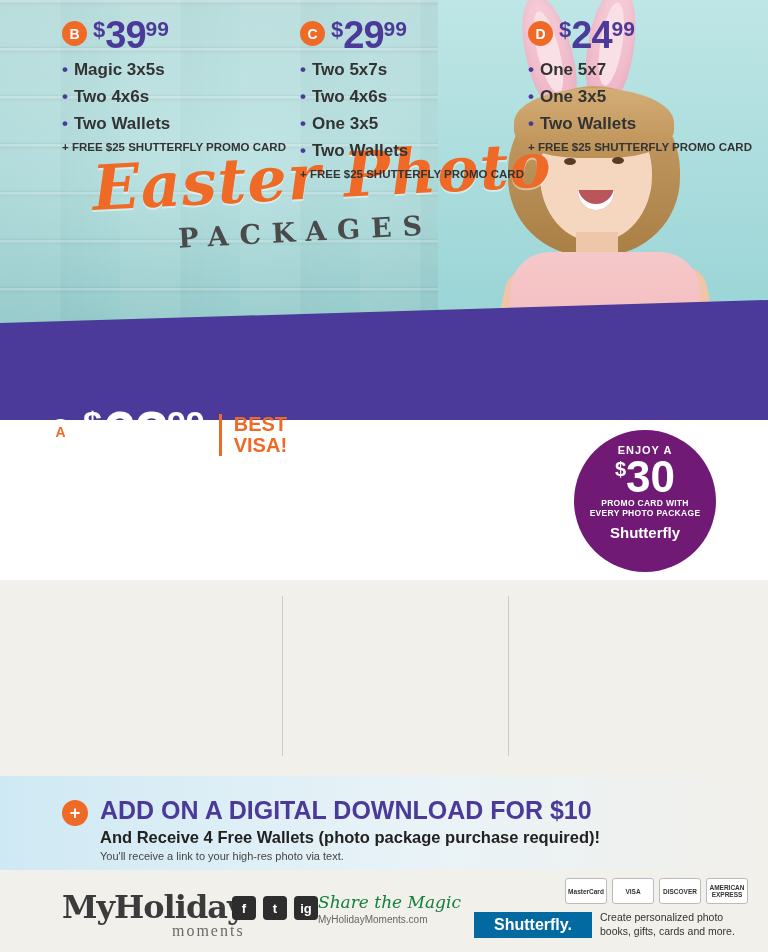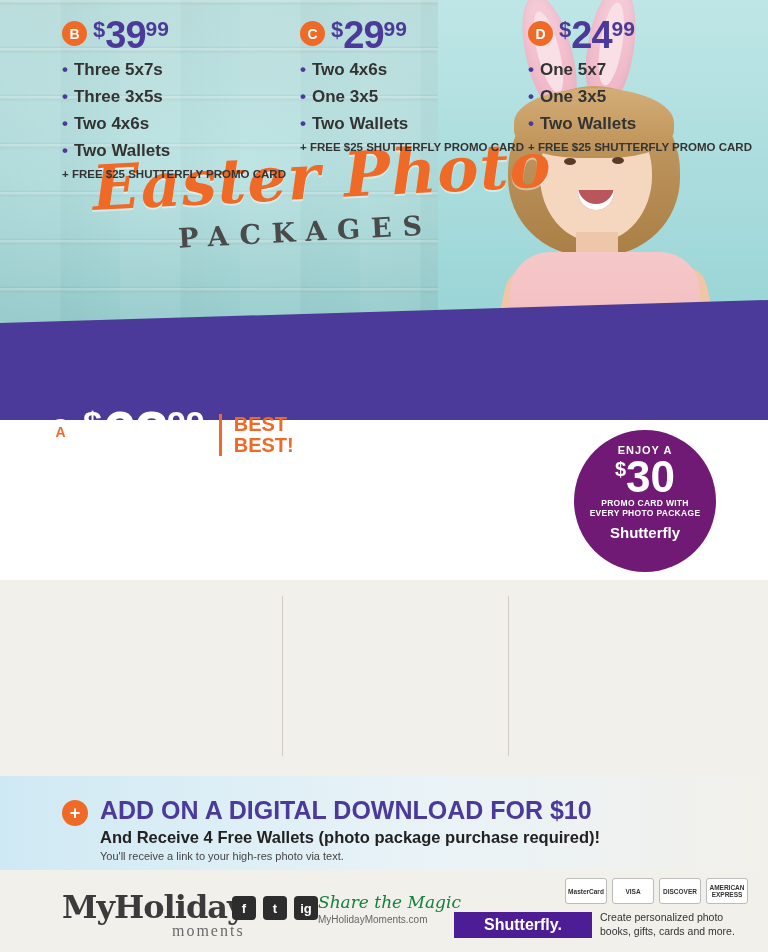--- a/index.html
+++ b/index.html
@@ -162,21 +162,21 @@
   .logo .mom { font-family:Liberation Serif, serif; font-size:16px; color:#6a6a6a; letter-spacing:2px; text-align:right; margin-top:-4px; }
   .socials { position:absolute; left:232px; top:26px; display:flex; gap:7px; }
   .soc { width:24px; height:24px; border-radius:4px; background:#2d2d2d; color:#fff;
     font-size:13px; font-weight:700; display:flex; align-items:center; justify-content:center; }
   .sharemagic { position:absolute; left:318px; top:22px; }
   .sharemagic .s1 { font-family:"DejaVu Serif", serif; font-style:italic; font-size:17px; color:#15803d; }
   .sharemagic .s2 { font-size:10px; color:#666; margin-top:2px; }
   .cards { position:absolute; right:20px; top:8px; display:flex; gap:5px; }
   .card { width:42px; height:26px; border:1px solid #bbb; border-radius:3px; background:#fff;
     font-size:6.5px; font-weight:700; color:#333; display:flex; align-items:center; justify-content:center; text-align:center; }
-  .sf-box { position:absolute; right:176px; top:42px; width:138px; height:26px; background:#4c1d95;
+  .sf-box { position:absolute; right:176px; top:42px; width:118px; height:26px; background:#0369a1;
     color:#fff; font-weight:700; font-size:16px; display:flex; align-items:center; justify-content:center; }
   .sf-text { position:absolute; right:18px; top:40px; width:150px; font-size:10.5px; color:#333; line-height:1.35; }
 </style>
 </head>
 <body>
 
 <div class="hero">
   <div class="planks"></div>
   <div class="hero-vig"></div>
 
@@ -219,21 +219,21 @@
 <div class="pkgA">
   <div style="position:absolute; left:48px; top:22px; display:flex; align-items:flex-end;">
     <div class="badge white" style="margin-bottom:20px; margin-right:10px;">A</div>
     <div class="priceA">
       <span class="dollar">$</span>
       <span class="whole">62</span>
       <span class="cents">99</span>
     </div>
     <div class="bestvalue">
       <div>BEST</div>
-      <div>BEST!</div>
+      <div>VISA!</div>
     </div>
   </div>
 
   <div class="listA" style="position:absolute; left:48px; top:82px;">
     <div class="row">
       <div style="width:152px;"><span class="dot">•</span><span>Four 5x7s</span></div>
       <div><span class="dot">•</span><span>Four 3x5s</span></div>
     </div>
     <div class="row">
       <div style="width:152px;"><span class="dot">•</span><span>Two 4x6s</span></div>
@@ -262,38 +262,38 @@
 <div class="tier" style="left:62px;">
   <div class="head">
     <div class="badge" style="margin-bottom:8px;">B</div>
     <div class="price">
       <span class="d">$</span>
       <span class="w">39</span>
       <span class="c">99</span>
     </div>
   </div>
   <ul>
-    <li><span class="b">•</span><span>Three 5x7s</span></li>
-    <li><span class="b">•</span><span>Three 3x5s</span></li>
+    <li><span class="b">•</span><span>Magic 3x5s</span></li>
     <li><span class="b">•</span><span>Two 4x6s</span></li>
     <li><span class="b">•</span><span>Two Wallets</span></li>
   </ul>
   <div class="promo">+ FREE $25 SHUTTERFLY PROMO CARD</div>
 </div>
 
 <div class="tier" style="left:300px;">
   <div class="head">
     <div class="badge" style="margin-bottom:8px;">C</div>
     <div class="price">
       <span class="d">$</span>
       <span class="w">29</span>
       <span class="c">99</span>
     </div>
   </div>
   <ul>
+    <li><span class="b">•</span><span>Two 5x7s</span></li>
     <li><span class="b">•</span><span>Two 4x6s</span></li>
     <li><span class="b">•</span><span>One 3x5</span></li>
     <li><span class="b">•</span><span>Two Wallets</span></li>
   </ul>
   <div class="promo">+ FREE $25 SHUTTERFLY PROMO CARD</div>
 </div>
 
 <div class="tier" style="left:528px;">
   <div class="head">
     <div class="badge" style="margin-bottom:8px;">D</div>

